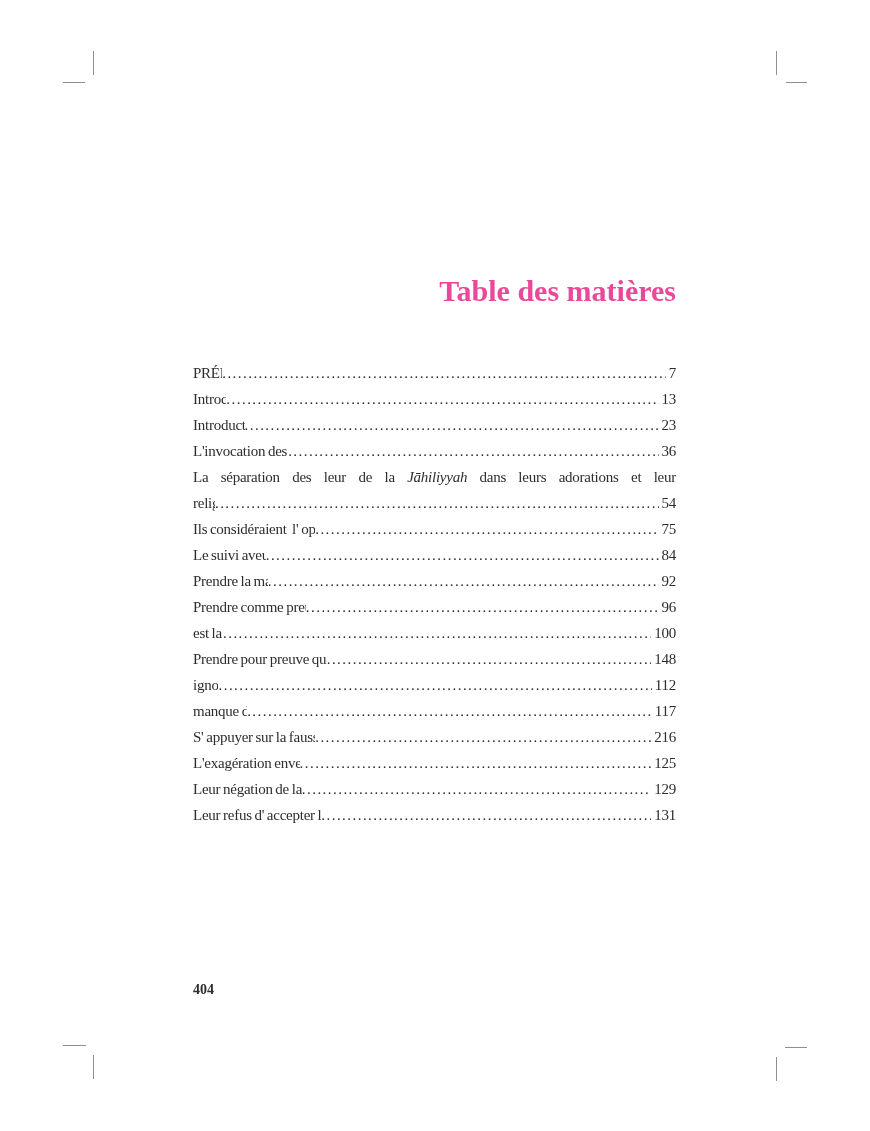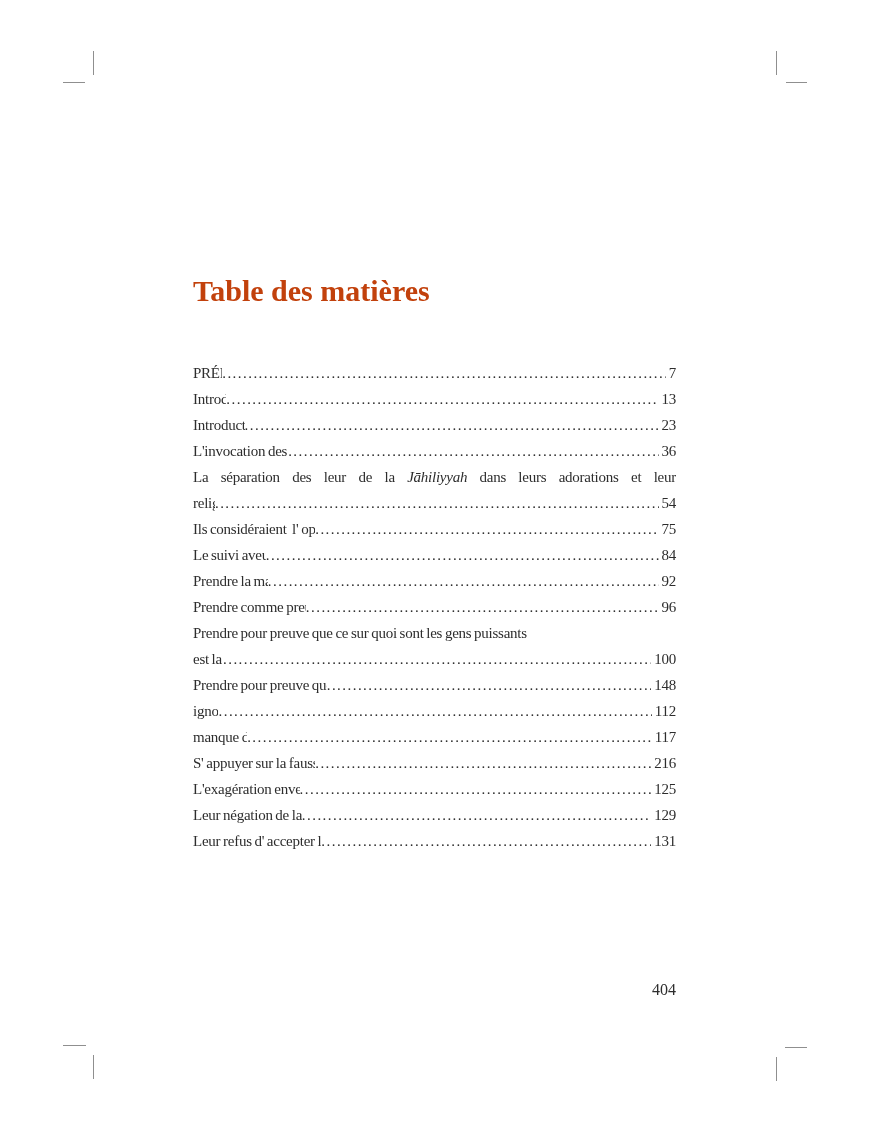--- a/index.html
+++ b/index.html
@@ -13,24 +13,24 @@
     color: #2d2d2d;
     overflow: hidden;
   }
   .title {
     position: absolute;
     top: 271px;
     left: 193px;
     width: 483px;
     height: 40px;
     line-height: 40px;
-    text-align: left;
+    text-align: right;
     font-size: 30px;
     font-weight: bold;
-    color: #c2410c;
+    color: #ec4899;
     letter-spacing: 0;
     word-spacing: 0;
   }
   .toc {
     position: absolute;
     top: 360px;
     left: 193px;
     width: 483px;
     font-size: 15px;
     letter-spacing: -0.25px;
@@ -70,22 +70,23 @@
     text-align: justify;
     text-align-last: justify;
   }
   .folio {
     position: absolute;
     top: 977px;
     left: 193px;
     width: 483px;
     height: 26px;
     line-height: 26px;
-    text-align: right;
-    font-size: 16px;
+    text-align: left;
+    font-size: 14px;
+    font-weight: bold;
   }
   .crop { position: absolute; background: #8f8f8f; }
   .crop.tl-v { left: 93px;  top: 51px;   width: 1px;  height: 24px; }
   .crop.tl-h { left: 63px;  top: 82px;   width: 22px; height: 1px;  }
   .crop.tr-v { left: 776px; top: 51px;   width: 1px;  height: 24px; }
   .crop.tr-h { left: 786px; top: 82px;   width: 21px; height: 1px;  }
   .crop.bl-h { left: 63px;  top: 1045px; width: 23px; height: 1px;  }
   .crop.bl-v { left: 93px;  top: 1055px; width: 1px;  height: 24px; }
   .crop.br-h { left: 785px; top: 1047px; width: 22px; height: 1px;  }
   .crop.br-v { left: 776px; top: 1057px; width: 1px;  height: 24px; }
@@ -167,23 +168,20 @@
       </div>
       <div class="toc-entry">
         <div class="toc-line">
           <span class="toc-text"><span>Prendre comme preuve ce sur quoi étaient les ancêtres</span></span>
           <span class="leader"></span>
           <span class="toc-page">96</span>
         </div>
       </div>
       <div class="toc-entry">
         <div class="toc-line">
-          <span class="toc-text"><span>Prendre pour preuve que ce sur quoi sont les gens puissants</span></span>
-        </div>
-        <div class="toc-line">
           <span class="toc-text"><span>est la vérité </span></span>
           <span class="leader"></span>
           <span class="toc-page">100</span>
         </div>
       </div>
       <div class="toc-entry">
         <div class="toc-line">
           <span class="toc-text"><span>Prendre pour preuve que ce sur quoi sont les faibles n' est pas la vérité </span></span>
           <span class="leader"></span>
           <span class="toc-page">148</span>

